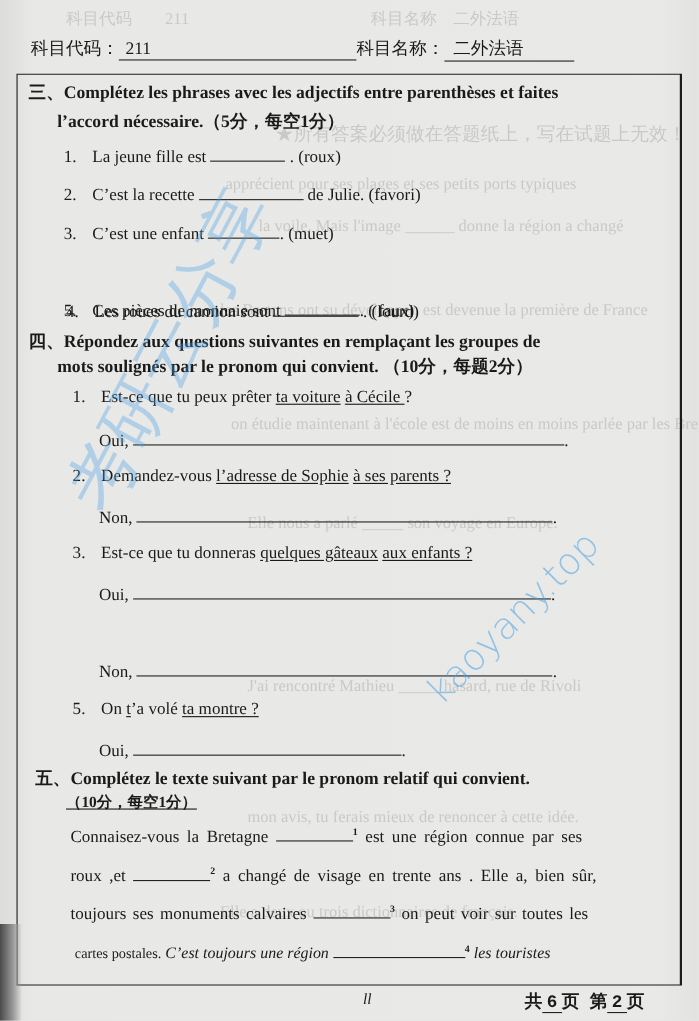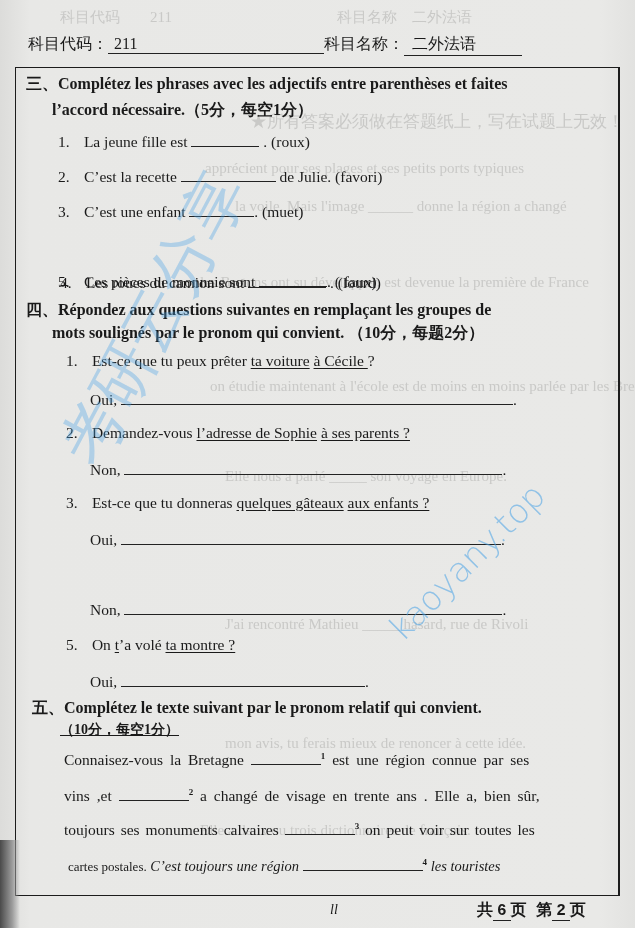--- a/index.html
+++ b/index.html
@@ -129,21 +129,21 @@
 
   <div class="line h" style="left:32px;top:698px;">五、Complétez le texte suivant par le pronom relatif qui convient.</div>
   <div class="line h" style="left:60px;top:721px;font-size:14px;text-decoration:underline;">（10分，每空1分）</div>
 
   <div class="line" style="left:64px;top:750px;word-spacing:3px;">
     <span>Connaisez-vous la Bretagne</span>
     <span class="blank" style="width:70px;"></span><sup>1</sup>
     <span>est une région connue par ses</span>
   </div>
   <div class="line" style="left:64px;top:786px;word-spacing:3px;">
-    <span>vins ,et</span>
+    <span>roux ,et</span>
     <span class="blank" style="width:70px;"></span><sup>2</sup>
     <span>a changé de visage en trente ans . Elle a, bien sûr,</span>
   </div>
   <div class="line" style="left:64px;top:820px;word-spacing:2px;">
     <span>toujours ses monuments calvaires</span>
     <span class="blank" style="width:70px;"></span><sup>3</sup>
     <span>on peut voir sur toutes les</span>
   </div>
   <div class="line" style="left:68px;top:856px;font-size:14.5px;">
     <span class="small">cartes postales.</span>

